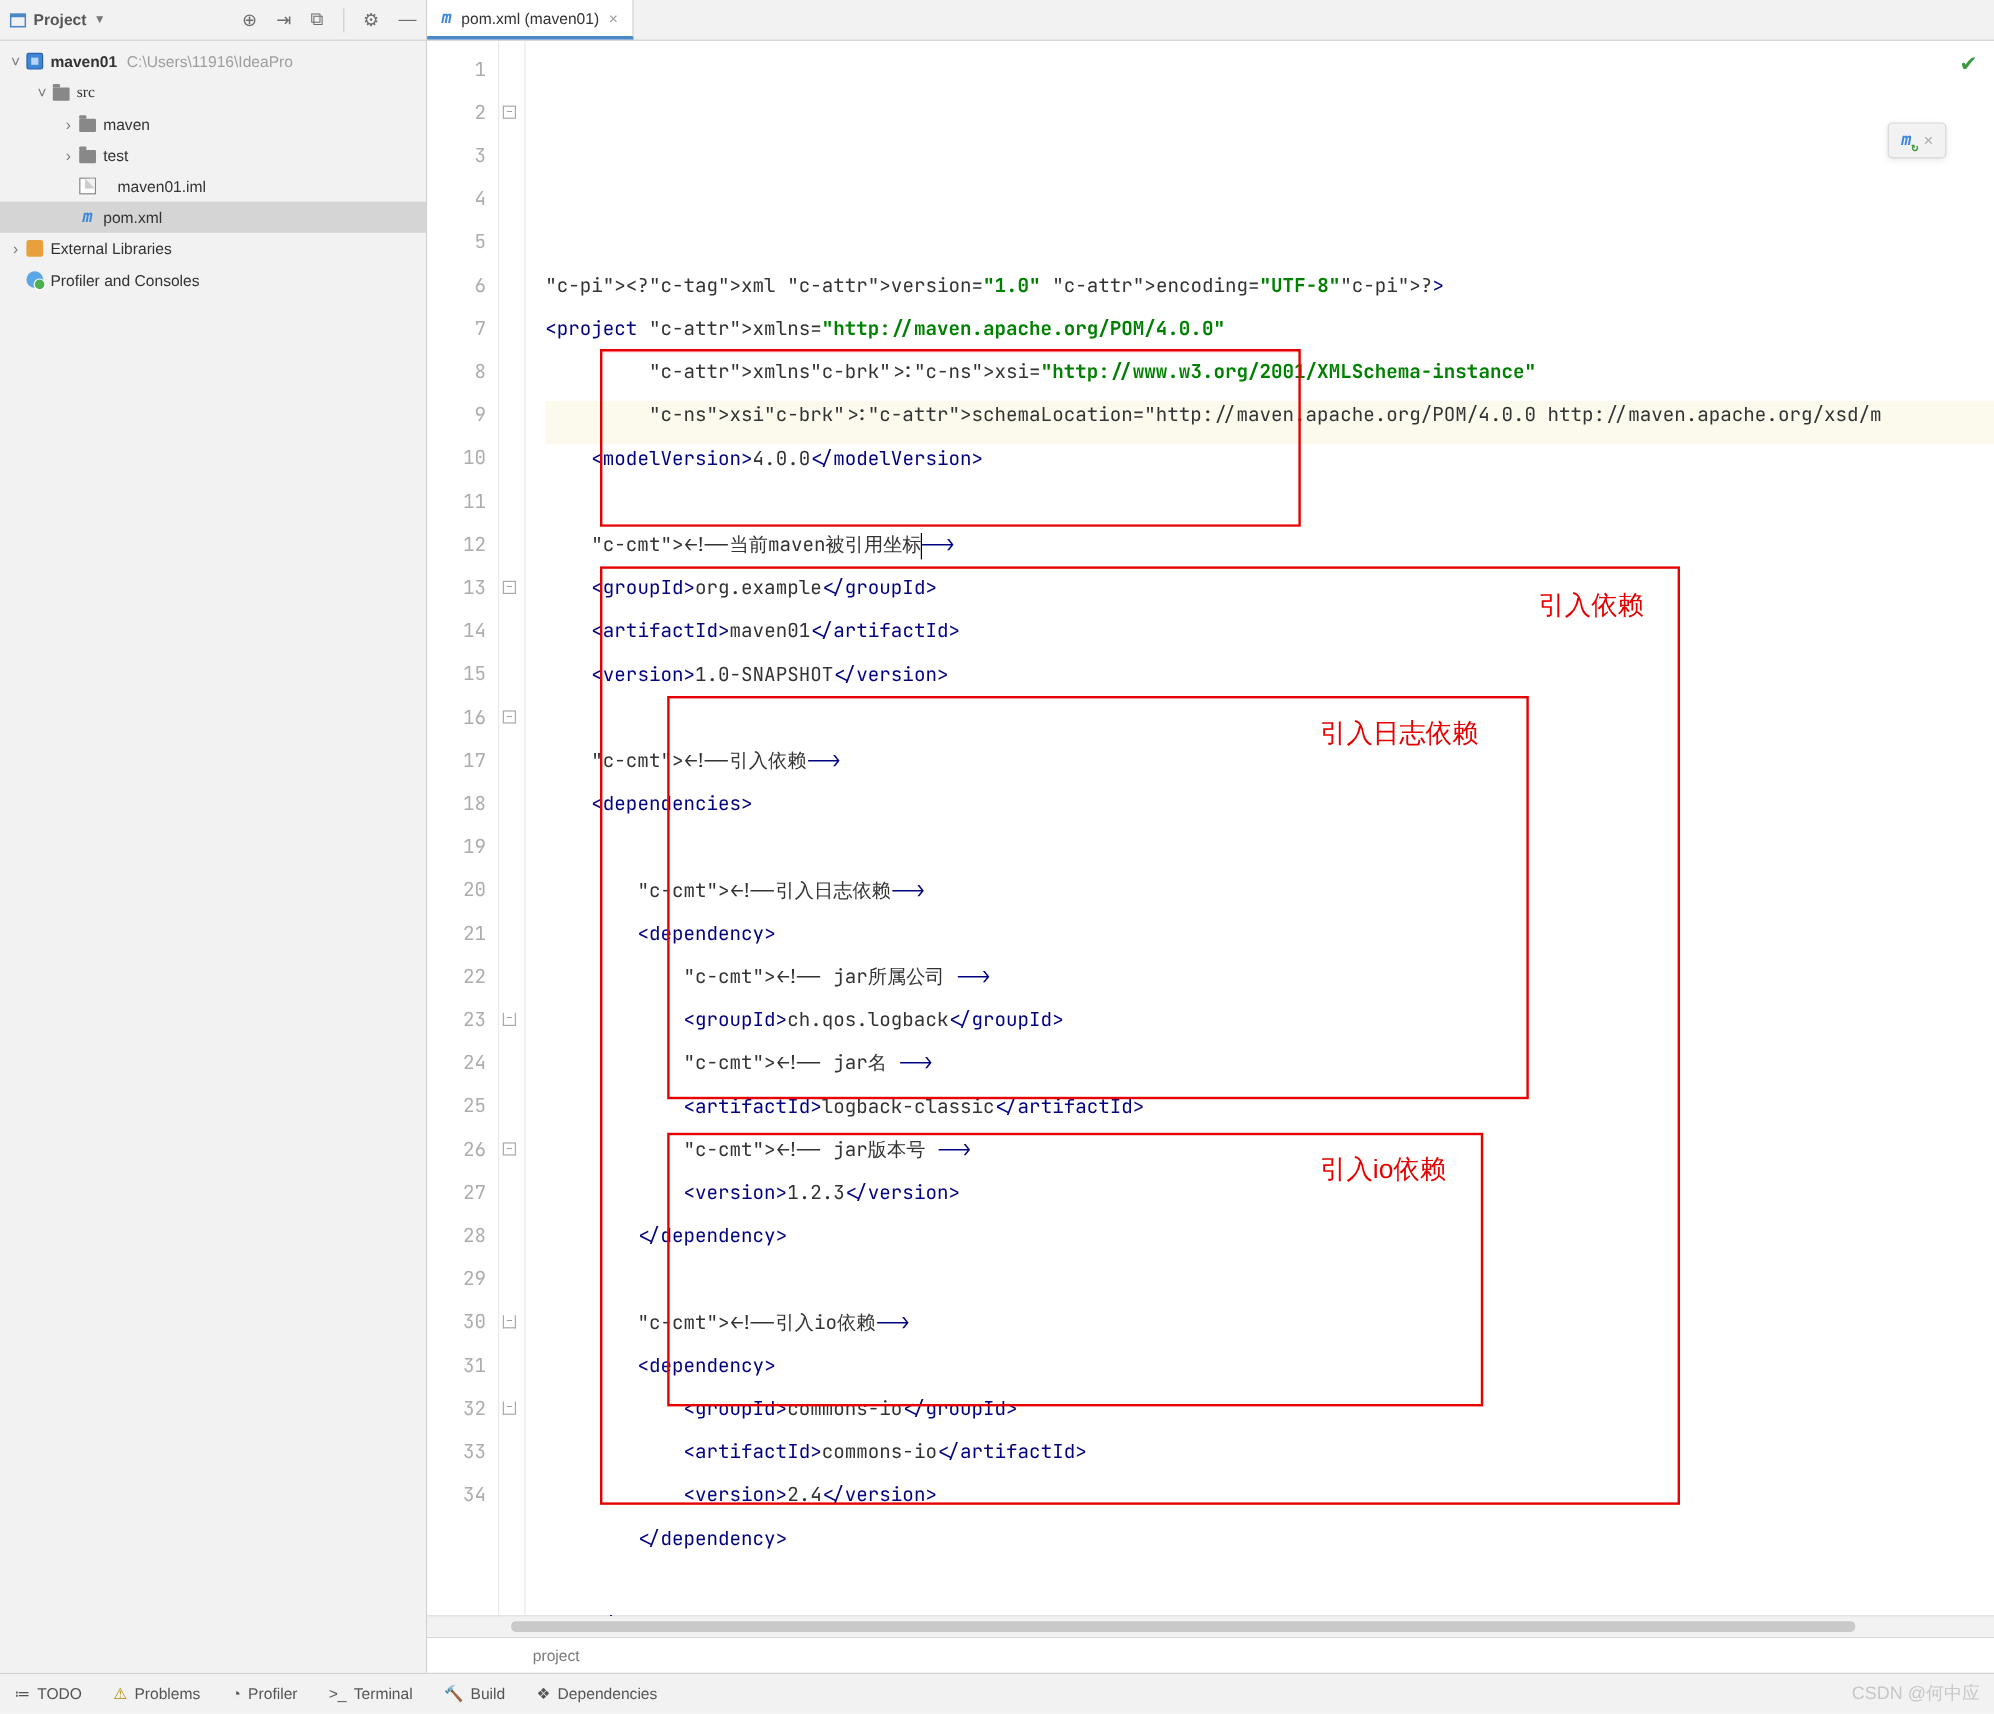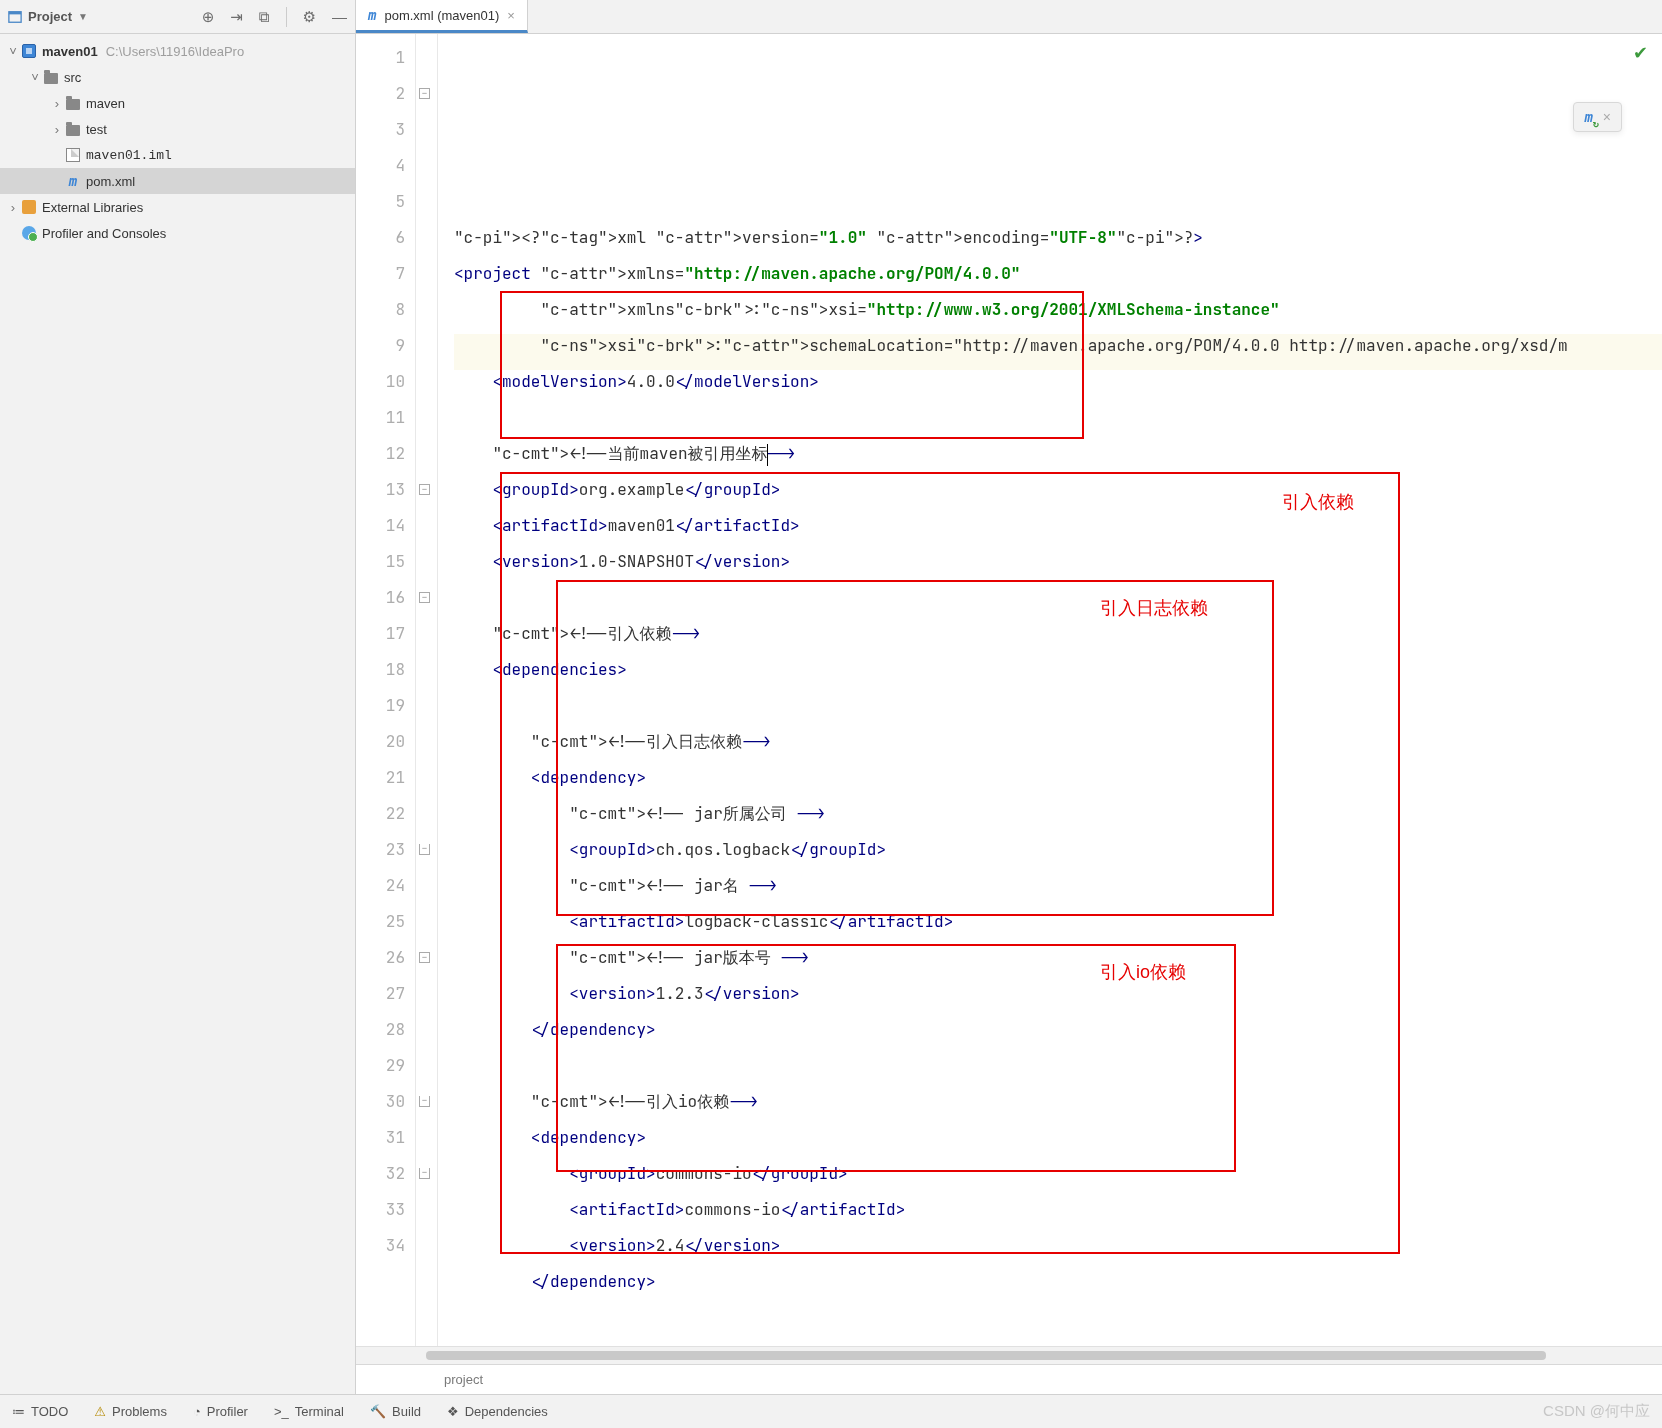--- a/index.html
+++ b/index.html
@@ -51,21 +51,21 @@
   .code > div{position:relative;z-index:1;height:36px;}
   .caret{display:inline-block;width:1px;height:22px;background:#000;vertical-align:middle;margin:0 -1px;}
 
   
   .c-tag{color:#000080;}
   .c-str{color:#008000;font-weight:bold;}
   .c-brk{color:#000080;}
 
   
   .redbox{position:absolute;border:2px solid #e60000;z-index:5;pointer-events:none;}
-  .redlabel{position:absolute;color:#e60000;font-size:18px;font-weight:400;z-index:6;}
+  .redlabel{position:absolute;color:#e60000;font-size:22px;font-weight:400;z-index:6;}
 
   
   .mvn-badge{position:absolute;top:68px;right:40px;display:flex;align-items:center;gap:10px;background:#f2f2f2;border:1px solid #d8d8d8;border-radius:4px;padding:6px 10px;box-shadow:0 2px 6px rgba(0,0,0,.08);}
   .mvn-close{color:#aaa;cursor:pointer;font-size:14px;}
   .check{position:absolute;top:8px;right:14px;color:#3c9a3c;font-size:18px;z-index:4;}
 
   
   .breadcrumb{height:30px;border-top:1px solid #d8d8d8;display:flex;align-items:center;padding-left:88px;color:#7a7a7a;font-size:13px;background:#fff;}
 
   
@@ -110,42 +110,42 @@
               <span class="ico-module"></span>
             </span>
         <b style="margin-left:4px;">maven01</b>
         <span class="dim">C:\Users\11916\IdeaPro</span>
       </div>
       <div class="tree-row" style="padding-left:28px;">
         <span class="tw">˅</span>
         <span class="ico">
               <span class="ico-folder"></span>
             </span>
-        <span style="margin-left:4px;">src</span>
+        <span style="margin-left:4px;font-family:Liberation Serif, serif;">src</span>
       </div>
       <div class="tree-row" style="padding-left:50px;">
         <span class="tw">›</span>
         <span class="ico">
               <span class="ico-folder"></span>
             </span>
         <span style="margin-left:4px;">maven</span>
       </div>
       <div class="tree-row" style="padding-left:50px;">
         <span class="tw">›</span>
         <span class="ico">
               <span class="ico-folder"></span>
             </span>
         <span style="margin-left:4px;">test</span>
       </div>
       <div class="tree-row" style="padding-left:50px;">
         <span class="tw"></span>
         <span class="ico">
               <span class="ico-iml"></span>
             </span>
-        <span style="margin-left:4px;font-family:Liberation Mono, monospace;">maven01.iml</span>
+        <span style="margin-left:16px;">maven01.iml</span>
       </div>
       <div class="tree-row selected" style="padding-left:50px;">
         <span class="tw"></span>
         <span class="ico">
               <span class="ico-m">m</span>
             </span>
         <span style="margin-left:4px;">pom.xml</span>
       </div>
       <div class="tree-row" style="padding-left:6px;">
         <span class="tw">›</span>

